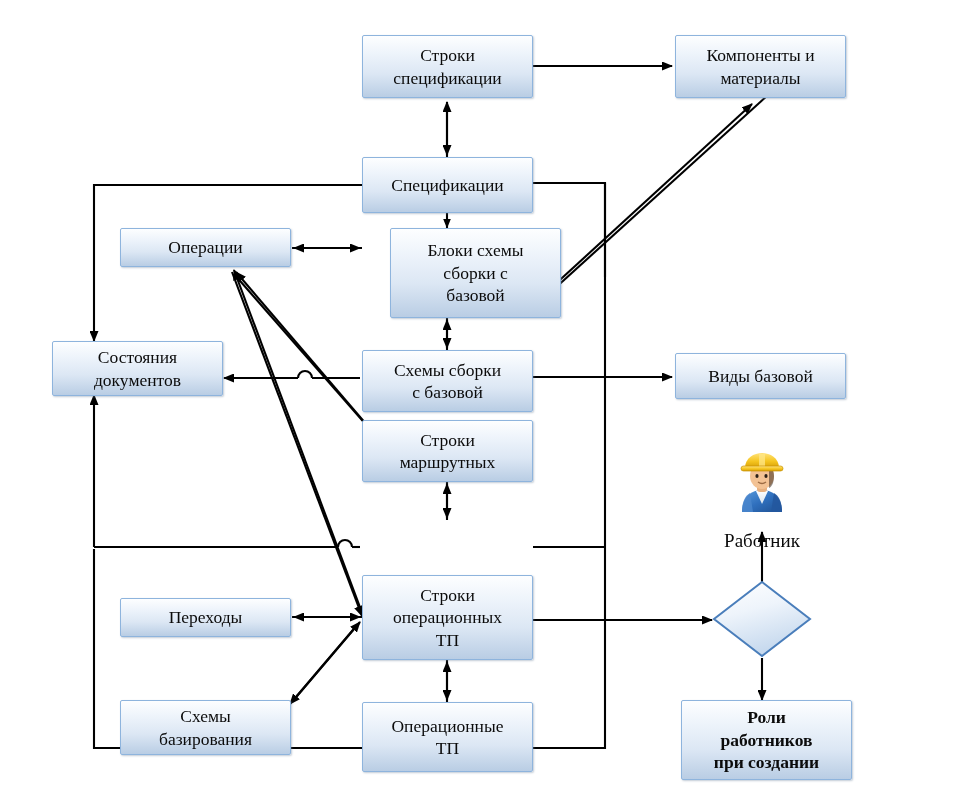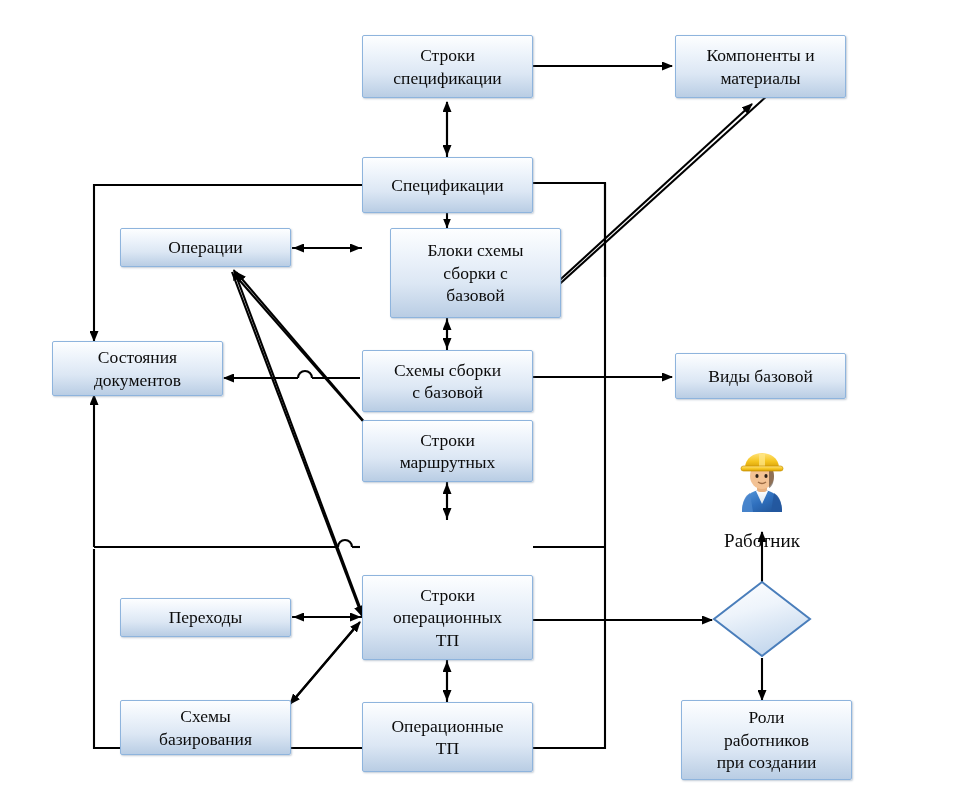--- a/index.html
+++ b/index.html
@@ -145,21 +145,21 @@
   </div>
 
   <div class="node" style="left:120px;top:670px;width:171px;height:55px;margin-top:30px;">
     <span class="lbl">Схемы<br>базирования</span>
   </div>
 
   <div class="node" style="left:362px;top:702px;width:171px;height:70px;">
     <span class="lbl">Операционные<br>ТП</span>
   </div>
 
-  <div class="node" style="left:681px;top:700px;width:171px;height:80px;">
+  <div class="node" style="left:681px;top:700px;width:171px;height:80px;font-weight:bold;">
     <span class="lbl">Роли<br>работников<br>при создании</span>
   </div>
 
   <div class="diamond" style="left:712px;top:580px;width:100px;height:78px;">
     <svg width="100" height="78" viewBox="0 0 100 78" xmlns="http://www.w3.org/2000/svg">
       <defs>
         <linearGradient id="dg" x1="0" y1="0" x2="0.35" y2="1">
           <stop offset="0%" stop-color="#ffffff"></stop>
           <stop offset="45%" stop-color="#eef4fb"></stop>
           <stop offset="100%" stop-color="#c6d9ee"></stop>

